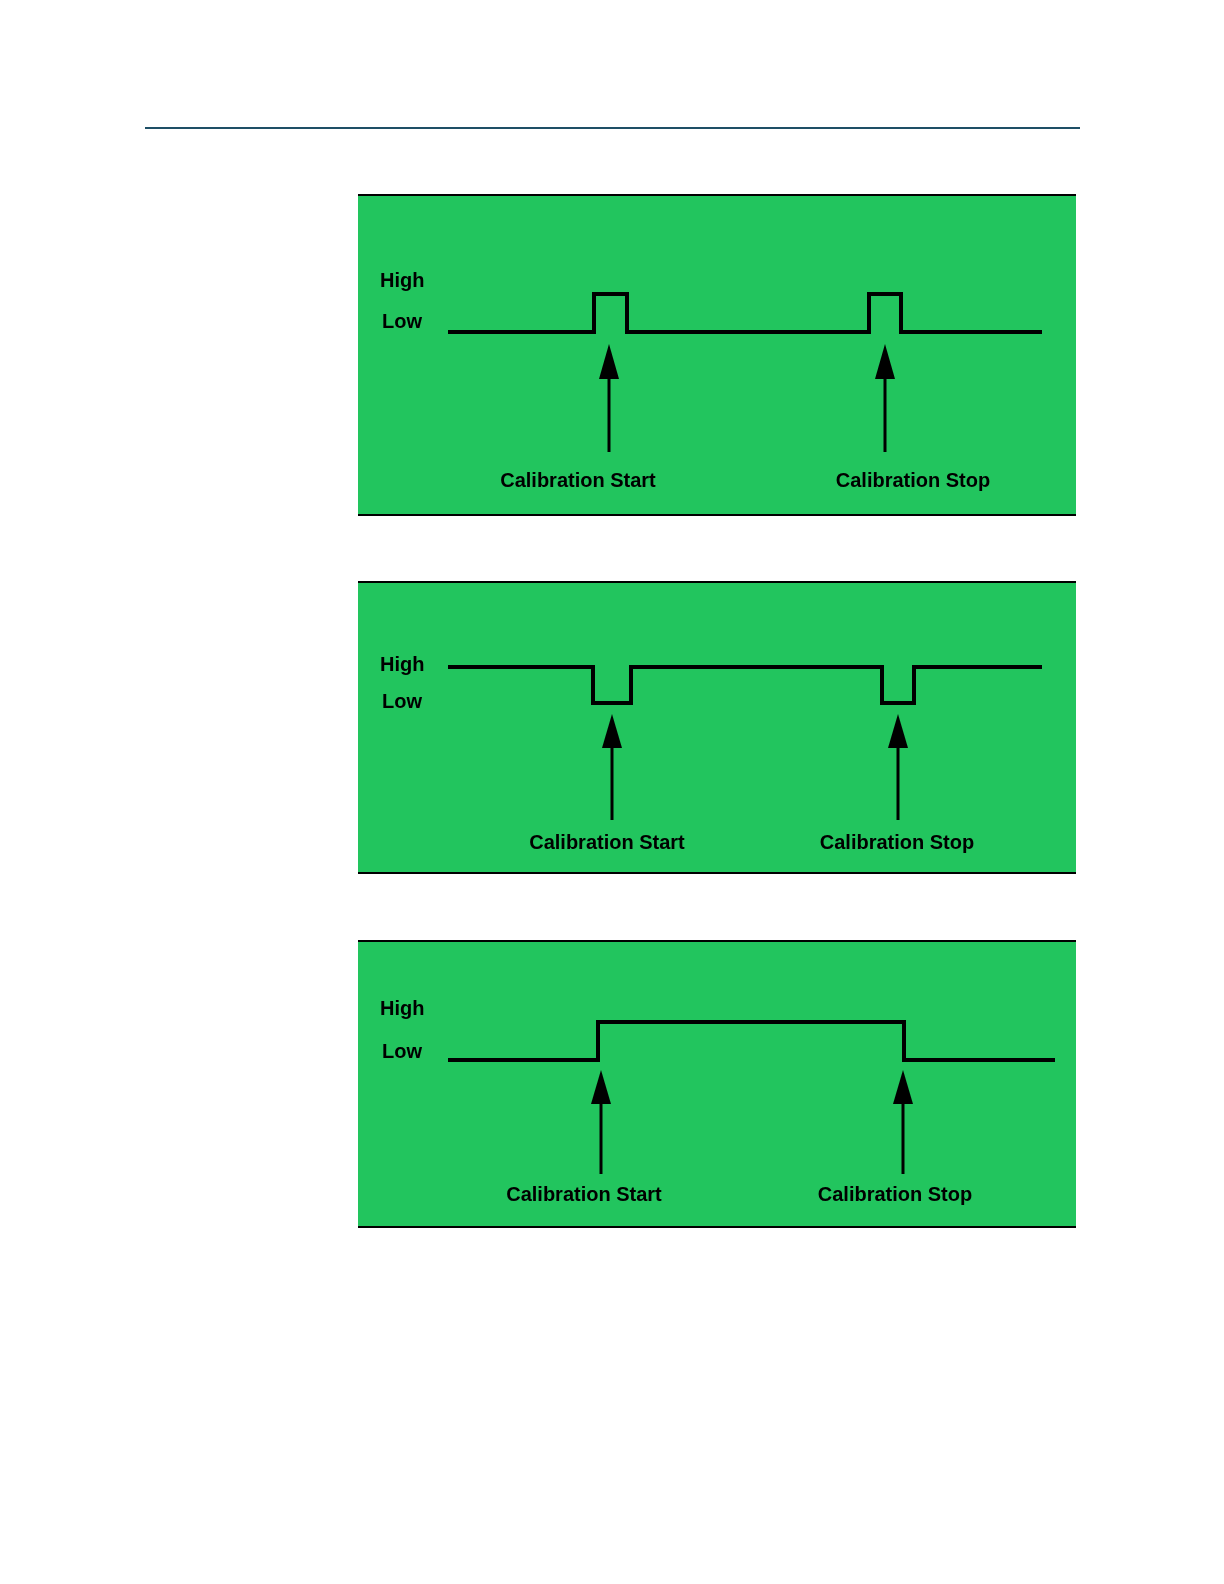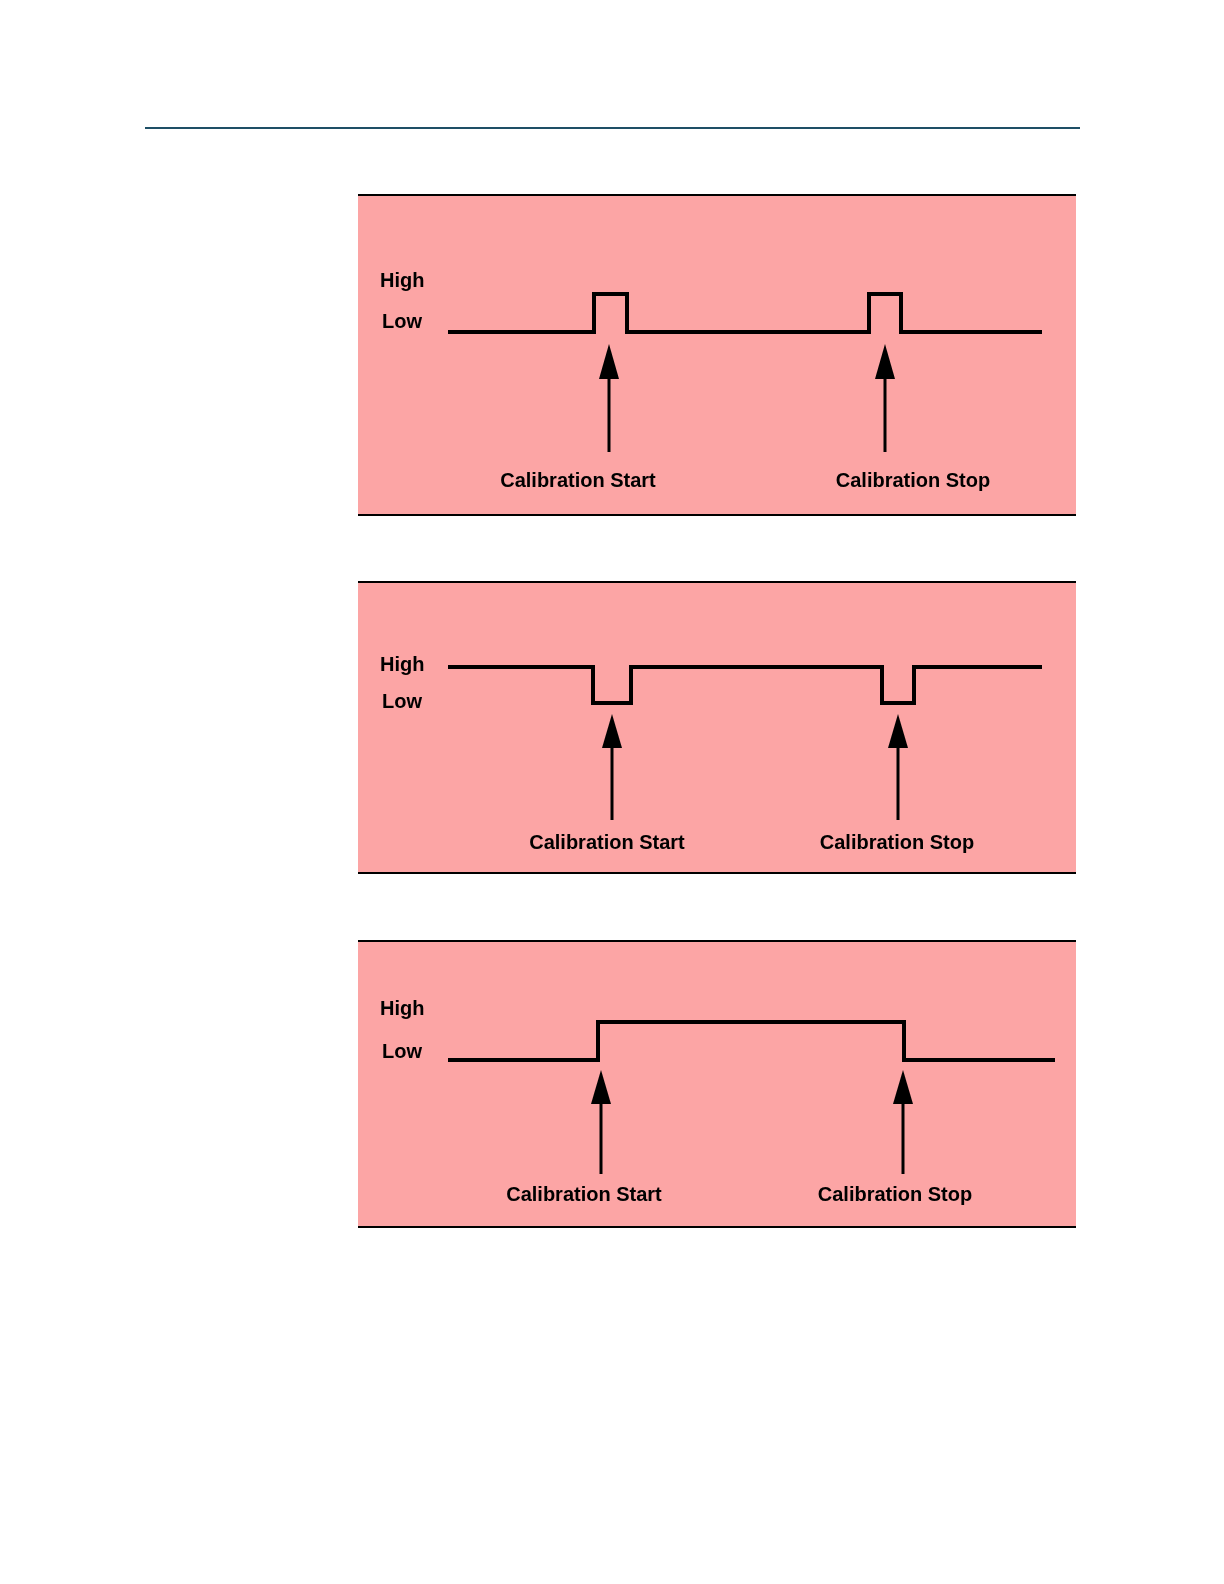--- a/index.html
+++ b/index.html
@@ -19,21 +19,21 @@
     height: 2px;
     background: #1e4f66;
   }
   .figure-row {
     position: absolute;
     left: 358px;
     width: 718px;
     box-sizing: border-box;
     border-top: 2px solid #000000;
     border-bottom: 2px solid #000000;
-    background: #fca5a5;
+    background: #22c55e;
   }
   #fig1 { top: 194px; height: 322px; }
   #fig2 { top: 581px; height: 293px; }
   #fig3 { top: 940px; height: 288px; }
   .figure-row svg { display: block; }
   .sig-label  { font-family: "Liberation Sans", sans-serif; font-weight: bold; font-size: 20px; fill: #000000; }
   .evt-label  { font-family: "Liberation Sans", sans-serif; font-weight: bold; font-size: 20px; fill: #000000; text-anchor: middle; }
   .wave  { fill: none; stroke: #000000; stroke-width: 4; }
   .shaft { stroke: #000000; stroke-width: 3; }
   .head  { fill: #000000; stroke: none; }

